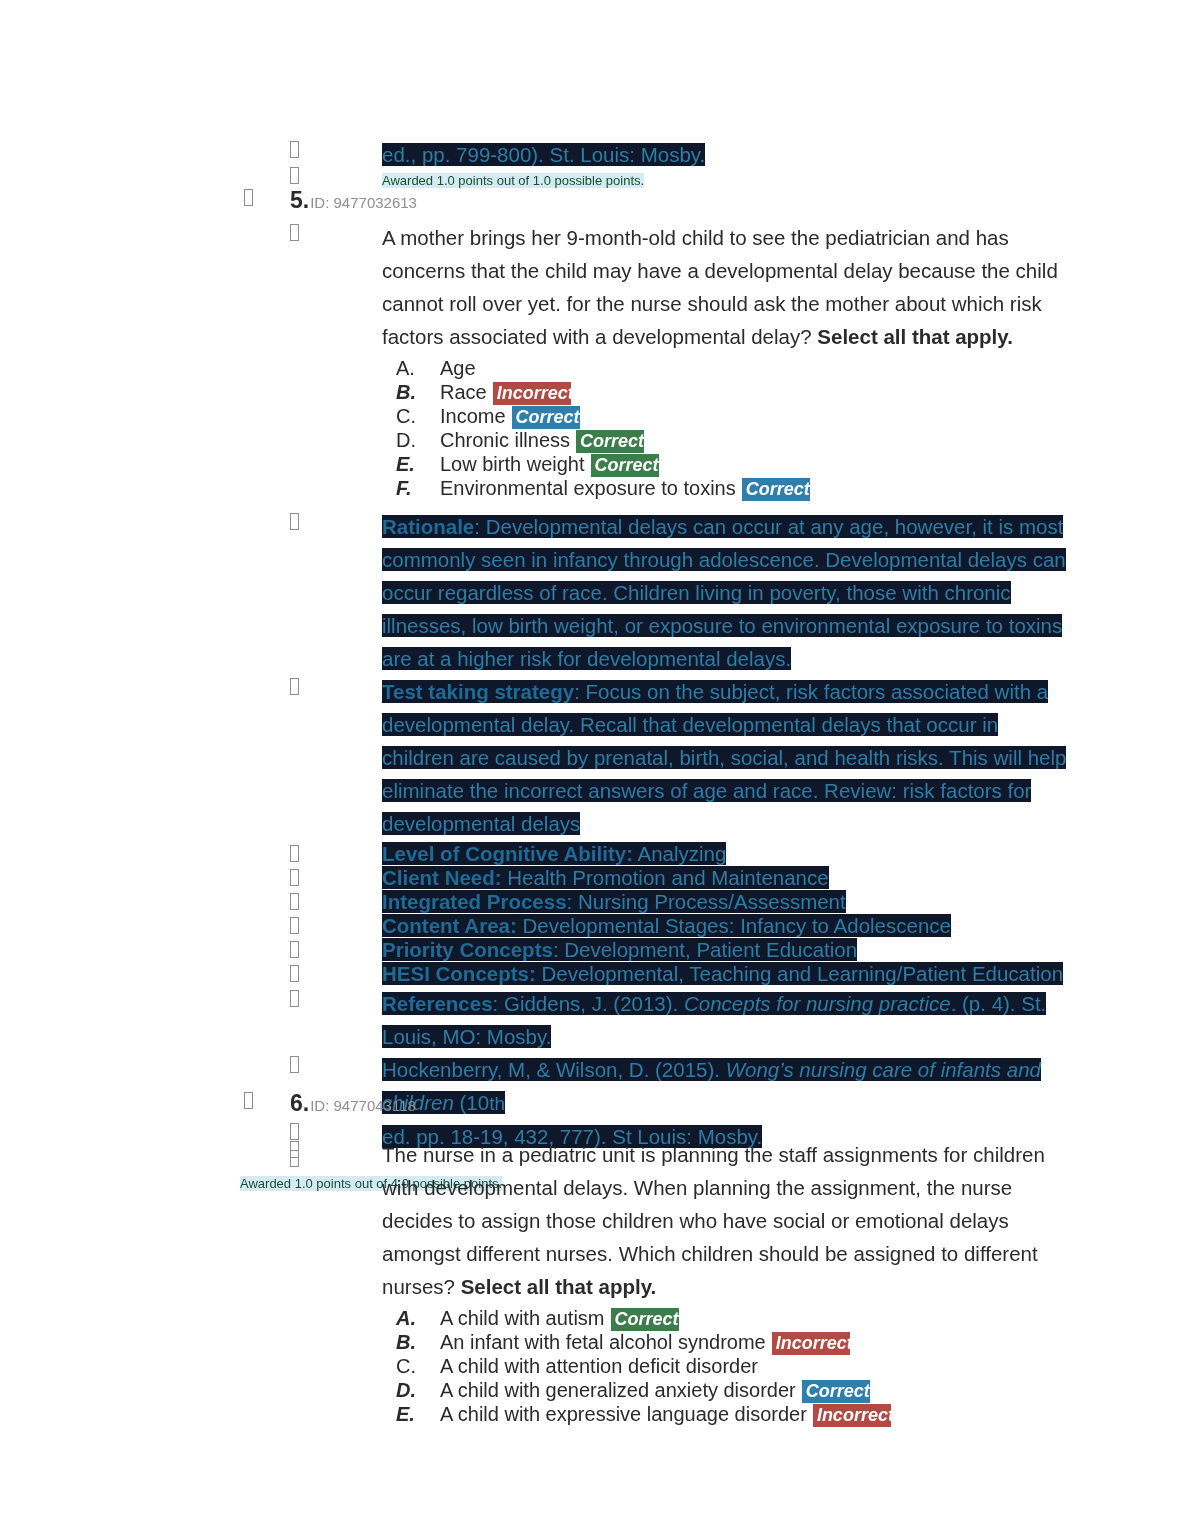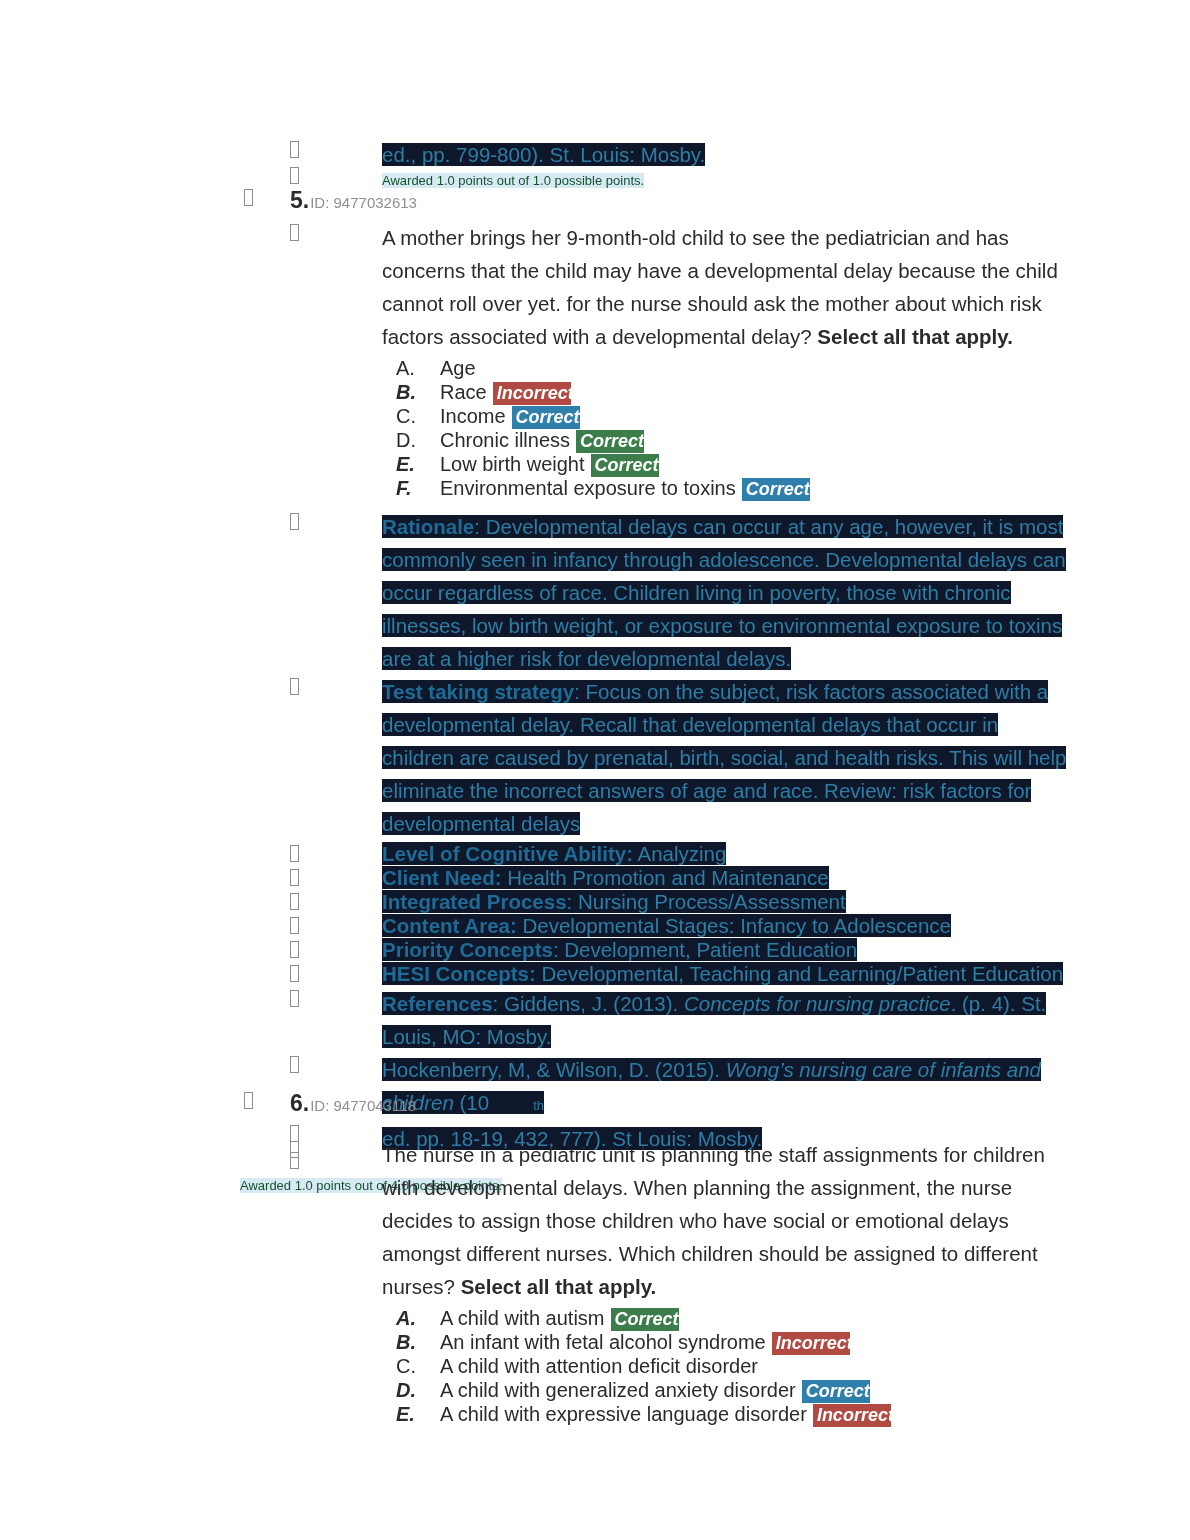--- a/index.html
+++ b/index.html
@@ -139,21 +139,21 @@
   .badge-green  { background-color: #3d7d4b; width: 64px; }
   .badge-blue   { background-color: #2f7fad; width: 64px; }
   .badge-red    { background-color: #b04a42; width: 74px; }
 
   
   .meta-row .hl-text { line-height: 24px; }
 
   
   .it { font-style: italic; }
   .bd { font-weight: bold; }
-  .sup-th { font-size: 13px; margin-left: 44px; }
+  .sup-th { font-size: 19px; }
 </style>
 </head>
 <body>
 
 <div class="page">
 
   <div style="position:absolute; left:240px; top:138px; width:820px;">
 
     <div class="row lvl2">
       <div class="bullet-cell">

